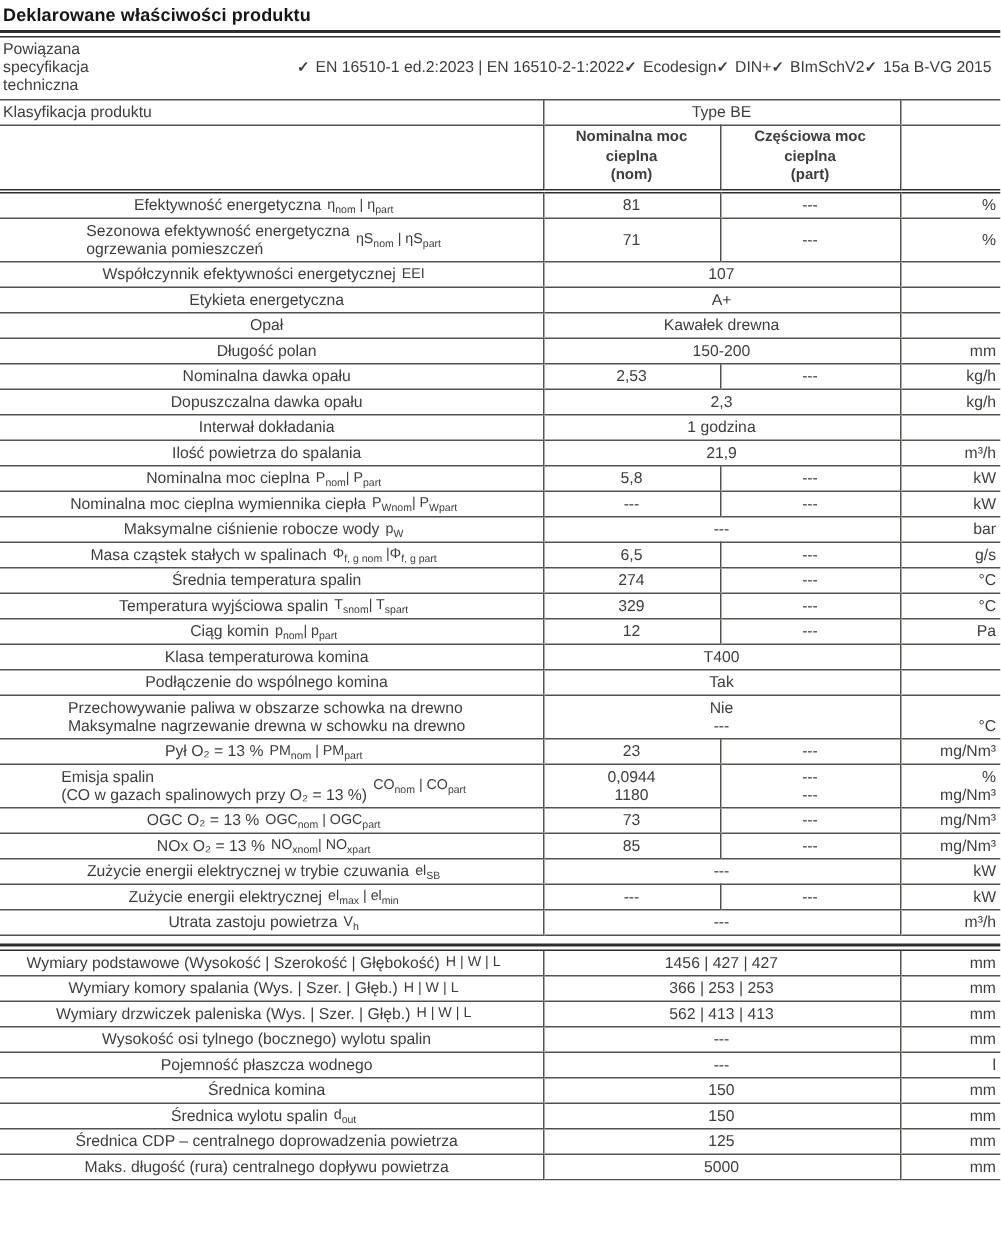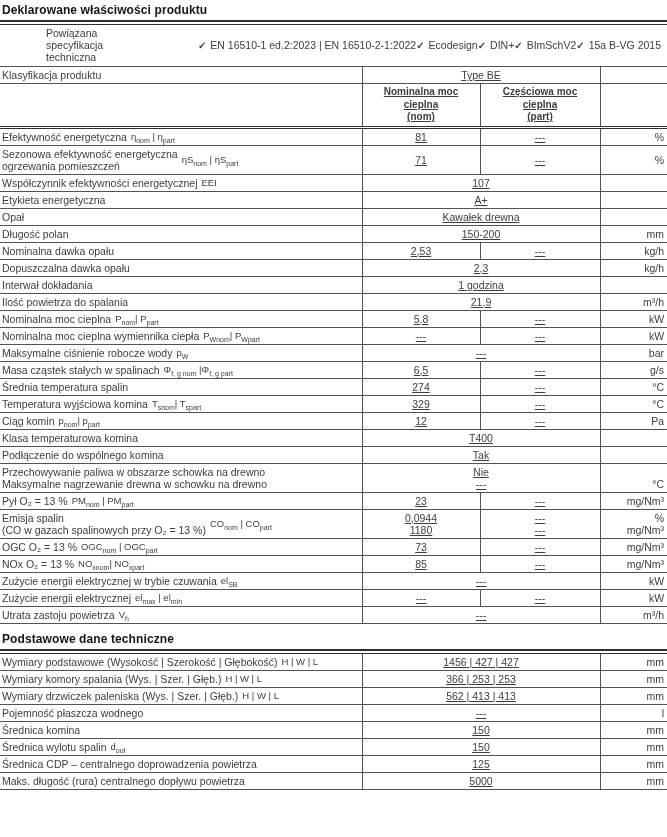--- a/index.html
+++ b/index.html
@@ -28,38 +28,38 @@
     width:667px;
   }
   td{
     padding:2px 4px;
     line-height:12px;
     vertical-align:middle;
     border-bottom:1px solid #54544e;
     overflow:hidden;
   }
   .c-label{padding-left:2px;margin-left:44px;}
-  .lwrap{display:flex;justify-content:flex-start;align-items:center;}
+  .lwrap{display:flex;justify-content:center;align-items:center;}
   .lab{padding-right:4px;}
   .sym{
     font-size:9.5px;
     padding-right:8px;
     white-space:nowrap;
     text-align:right;
   }
   sub{font-size:7px;line-height:0;}
-  .c-nom,.c-part,.c-span{text-align:center;border-left:1px solid #54544e;text-decoration:underline;}
+  .c-nom,.c-part,.c-span{text-align:center;border-left:1px solid #54544e;}
   .c-unit{text-align:right;border-left:1px solid #54544e;padding-right:3px;}
   .hdr-row td{border-bottom:3px double #2e2e2d;}
   .c-h{font-weight:bold;font-size:10px;text-align:center;line-height:12.5px;padding:2px 6px;}
   .tbl-end td{border-bottom:3px double #2e2e2d;}
   
   .spec-td{padding:2px 2px 3px 2px;}
   .spec-flex{display:flex;align-items:center;}
-  .spec-label{width:106px;flex:none;line-height:12px;margin-left:44px;}
+  .spec-label{width:106px;flex:none;line-height:12px;}
   .spec-items{flex:1;display:flex;justify-content:flex-end;align-items:center;padding:0 4px 0 8px;white-space:nowrap;}
   .spec-item{white-space:nowrap;}
   .check-icon{font-weight:bold;margin-right:4px;font-size:10px;}
   .sec2-wrap{margin-top:5px;}
 </style>
 </head>
 <body>
 
 <div class="page">
 
@@ -282,21 +282,21 @@
             </div>
           </td>
           <td class="c-nom">274</td>
           <td class="c-part">---</td>
           <td class="c-unit">°C</td>
         </tr>
         <tr>
           <td class="c-label">
             <div class="lwrap">
               <div class="lab">
-                <div>Temperatura wyjściowa komina</div>
+                <div>Temperatura wyjściowa spalin</div>
               </div>
               <div class="sym">T<sub>snom</sub>| T<sub>spart</sub></div>
             </div>
           </td>
           <td class="c-nom">329</td>
           <td class="c-part">---</td>
           <td class="c-unit">°C</td>
         </tr>
         <tr>
           <td class="c-label">
@@ -447,21 +447,20 @@
               <div class="sym">V<sub>h</sub></div>
             </div>
           </td>
           <td class="c-span" colspan="2">---</td>
           <td class="c-unit">m³/h</td>
         </tr>
       </tbody>
   </table>
 
   <div class="sec2-wrap">
-    <div class="sec-title">Podstawowe dane techniczne</div>
     <div class="rule"></div>
     <table>
       <colgroup>
         <col style="width:362px">
           <col style="width:118px">
           <col style="width:120px">
           <col style="width:67px">
       </colgroup>
       <tbody id="t2">
           <tr>
@@ -497,20 +496,31 @@
                 <div class="sym">H | W | L</div>
               </div>
             </td>
             <td class="c-span" colspan="2">562 | 413 | 413</td>
             <td class="c-unit">mm</td>
           </tr>
           <tr>
             <td class="c-label">
               <div class="lwrap">
                 <div class="lab">
+                  <div>Wysokość osi tylnego (bocznego) wylotu spalin</div>
+                </div>
+              </div>
+            </td>
+            <td class="c-span" colspan="2">---</td>
+            <td class="c-unit">mm</td>
+          </tr>
+          <tr>
+            <td class="c-label">
+              <div class="lwrap">
+                <div class="lab">
                   <div>Pojemność płaszcza wodnego</div>
                 </div>
               </div>
             </td>
             <td class="c-span" colspan="2">---</td>
             <td class="c-unit">l</td>
           </tr>
           <tr>
             <td class="c-label">
               <div class="lwrap">

